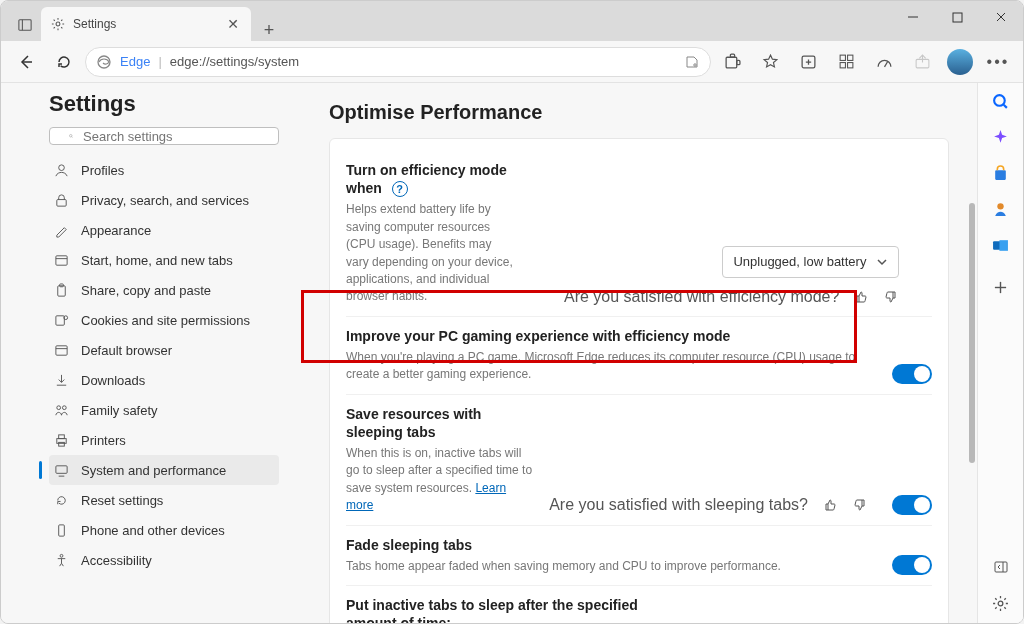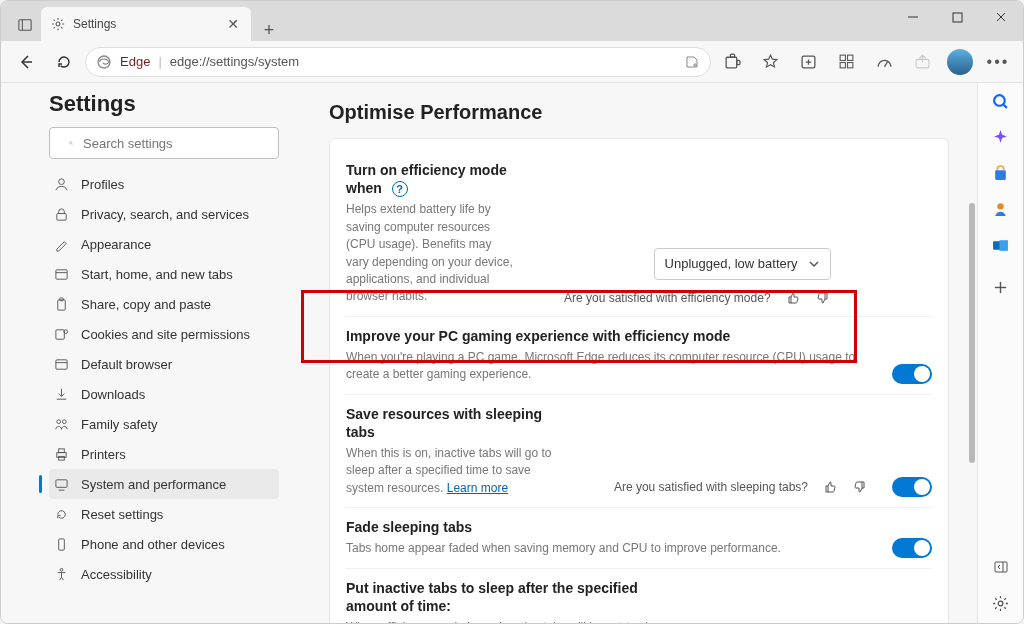--- a/index.html
+++ b/index.html
@@ -13,52 +13,52 @@
 .tab-close { margin-left: auto; font-size: 14px; color: #555; padding: 2px; }
 .newtab { width: 28px; display: flex; align-items: center; justify-content: center; font-size: 18px; color: #555; margin-left: 4px; }
 .wincontrols { position: absolute; right: 0; top: 0; display: flex; }
 .wincontrols div { width: 44px; height: 32px; display: flex; align-items: center; justify-content: center; color: #333; font-size: 12px; }
 
 
 .toolbar { height: 42px; background: #f7f7f7; display: flex; align-items: center; padding: 0 8px; gap: 4px; border-bottom: 1px solid #e3e3e3; }
 .tbtn { width: 34px; height: 34px; display: flex; align-items: center; justify-content: center; border-radius: 4px; color: #555; }
 .tbtn svg { width: 16px; height: 16px; }
 .addr { flex: 1; height: 30px; background: #fff; border: 1px solid #ddd; border-radius: 15px; display: flex; align-items: center; padding: 0 10px; gap: 8px; font-size: 13px; color: #555; }
-.addr .edge-label { color: #7f1d1d; }
+.addr .edge-label { color: #3b82f6; }
 .addr .pipe { color: #bbb; }
 .ticon { width: 34px; height: 34px; display: flex; align-items: center; justify-content: center; color: #555; }
 .avatar { width: 26px; height: 26px; border-radius: 50%; background: linear-gradient(#5ab0e0,#2a6090); margin: 0 4px; }
 .more { font-size: 16px; letter-spacing: 2px; }
 
 
 .content { display: flex; height: calc(100% - 82px); background: #f7f7f7; }
 
 
 .sidebar { width: 300px; padding: 8px 22px 8px 48px; overflow: hidden; position: relative; }
 .sb-title { font-size: 22px; font-weight: 600; color: #222; margin-bottom: 10px; }
-.sb-search { height: 32px; border: 1px solid #bfbfbf; border-radius: 4px; background: #fff; display: flex; align-items: center; padding: 0 19px; gap: 10px; margin-bottom: 10px; }
+.sb-search { height: 18px; border: 1px solid #bfbfbf; border-radius: 4px; background: #fff; display: flex; align-items: center; padding: 0 19px; gap: 10px; margin-bottom: 10px; }
 .sb-search input { border: none; outline: none; font-size: 13px; flex: 1; background: transparent; }
 .sb-item { display: flex; align-items: center; gap: 12px; height: 30px; font-size: 13px; color: #333; padding-left: 4px; position: relative; border-radius: 4px; }
 .sb-item.active { background: #eaeaea; }
 .sb-item.active::before { content: ""; position: absolute; left: -10px; top: 6px; bottom: 6px; width: 3px; background: #0078d4; border-radius: 2px; }
 .sb-icon { width: 16px; height: 16px; color: #555; display: flex; align-items: center; justify-content: center; }
 
 
 .main { flex: 1; padding: 18px 28px; overflow: hidden; position: relative; }
 .main-title { font-size: 20px; font-weight: 600; color: #222; margin-bottom: 14px; }
 .card { background: #fff; border: 1px solid #e6e6e6; border-radius: 6px; padding: 12px 16px; }
 .row { padding: 10px 0; display: flex; gap: 16px; align-items: flex-end; border-top: 1px solid #f0f0f0; }
 .row:first-child { border-top: none; }
 .row-txt { flex: 1; min-width: 0; }
 .row-title { font-size: 14px; font-weight: 600; color: #222; margin-bottom: 4px; line-height: 1.3; }
 .row-desc { font-size: 12px; color: #777; line-height: 1.45; }
 .row-desc a { color: #0067b8; margin-top: 24px; }
 .row-side { display: flex; flex-direction: column; align-items: flex-end; gap: 10px; margin-left: 32px; }
 .dropdown { height: 32px; border: 1px solid #ccc; border-radius: 4px; background: #fff; display: flex; align-items: center; padding: 0 10px; gap: 10px; font-size: 13px; color: #333; white-space: nowrap; }
-.satisfied { font-size: 12px; color: #555; display: flex; align-items: center; gap: 14px; }
+.satisfied { font-size: 16px; color: #555; display: flex; align-items: center; gap: 14px; }
 .thumb { width: 16px; height: 16px; }
 .toggle { width: 40px; height: 20px; border-radius: 10px; background: #0078d4; position: relative; flex-shrink: 0; }
 .toggle::after { content: ""; position: absolute; right: 2px; top: 2px; width: 16px; height: 16px; background: #fff; border-radius: 50%; }
 .help-icon { color: #0067b8; width: 16px; height: 16px; display: inline-flex; align-items: center; justify-content: center; border: 1.5px solid #0067b8; border-radius: 50%; font-size: 11px; margin-left: 6px; }
 .highlight { position: absolute; border: 3px solid #d10000; pointer-events: none; }
 
 .row1-left { max-width: 170px; }
 .row-side-inline { display: flex; align-items: center; gap: 24px; }
 
 

